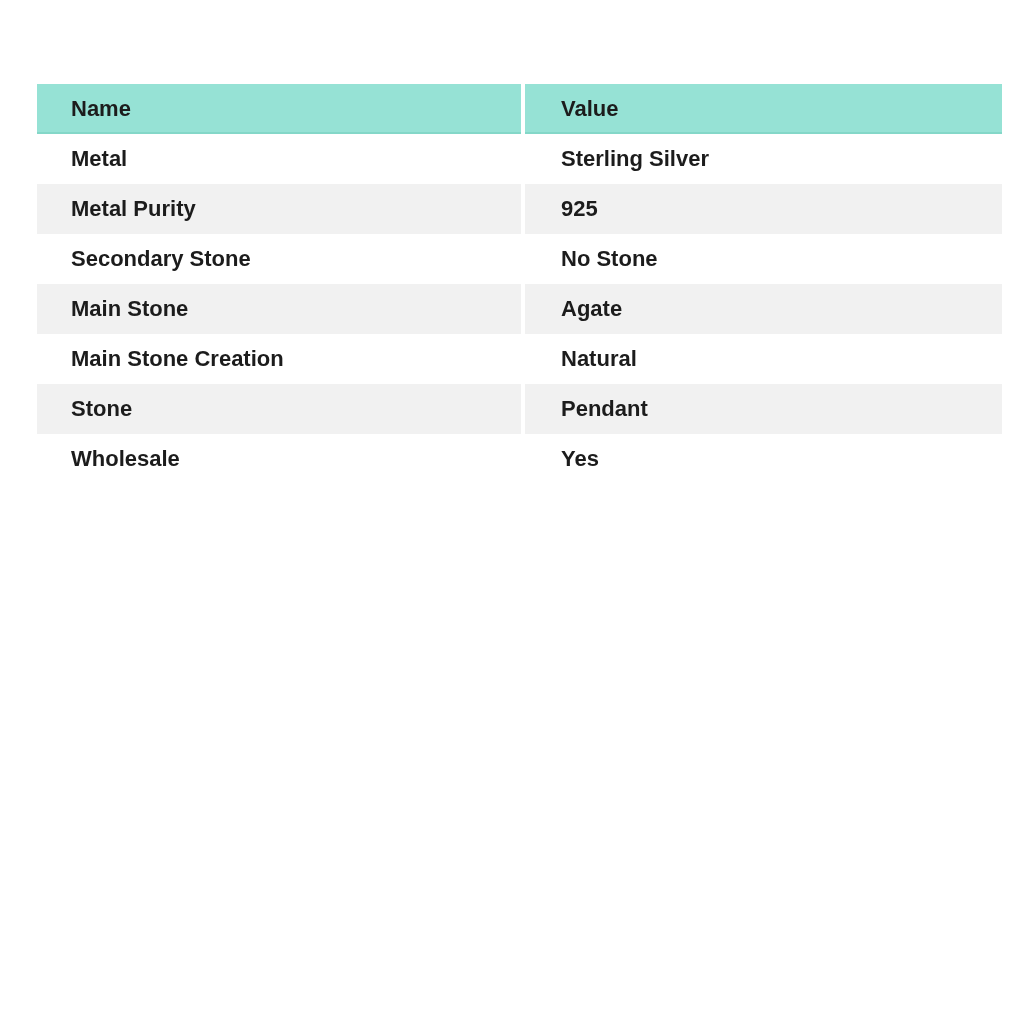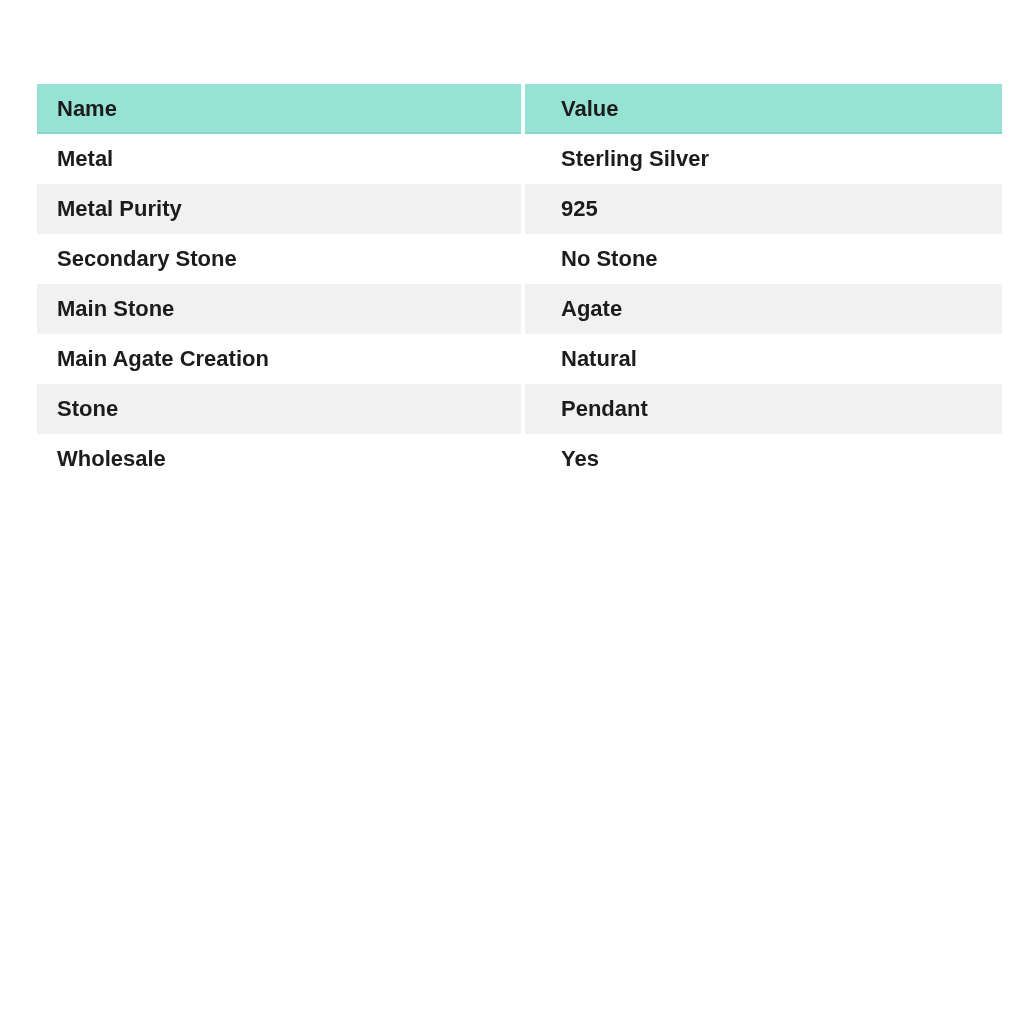--- a/index.html
+++ b/index.html
@@ -54,21 +54,21 @@
     font-weight: 700;
     background: transparent;
   }
   
   .spec-table th:first-child,
   .spec-table td:first-child {
     border-right: 4px solid var(--page-bg);
   }
   
   .spec-table th:first-child,
-  .spec-table td:first-child { padding-left: 20px; }
+  .spec-table td:first-child { padding-left: 34px; }
   .spec-table th:last-child,
   .spec-table td:last-child  { padding-left: 36px; }
   
   .spec-table tbody tr:nth-child(even) td {
     background: var(--row-alt-bg);
   }
 </style>
 </head>
 <body>
 
@@ -100,21 +100,21 @@
       <td>Secondary Stone</td>
       <td>No Stone</td>
     </tr>
 
     <tr>
       <td>Main Stone</td>
       <td>Agate</td>
     </tr>
 
     <tr>
-      <td>Main Agate Creation</td>
+      <td>Main Stone Creation</td>
       <td>Natural</td>
     </tr>
 
 
     <tr>
       <td>Stone</td>
       <td>Pendant</td>
     </tr>
 
     <tr>

